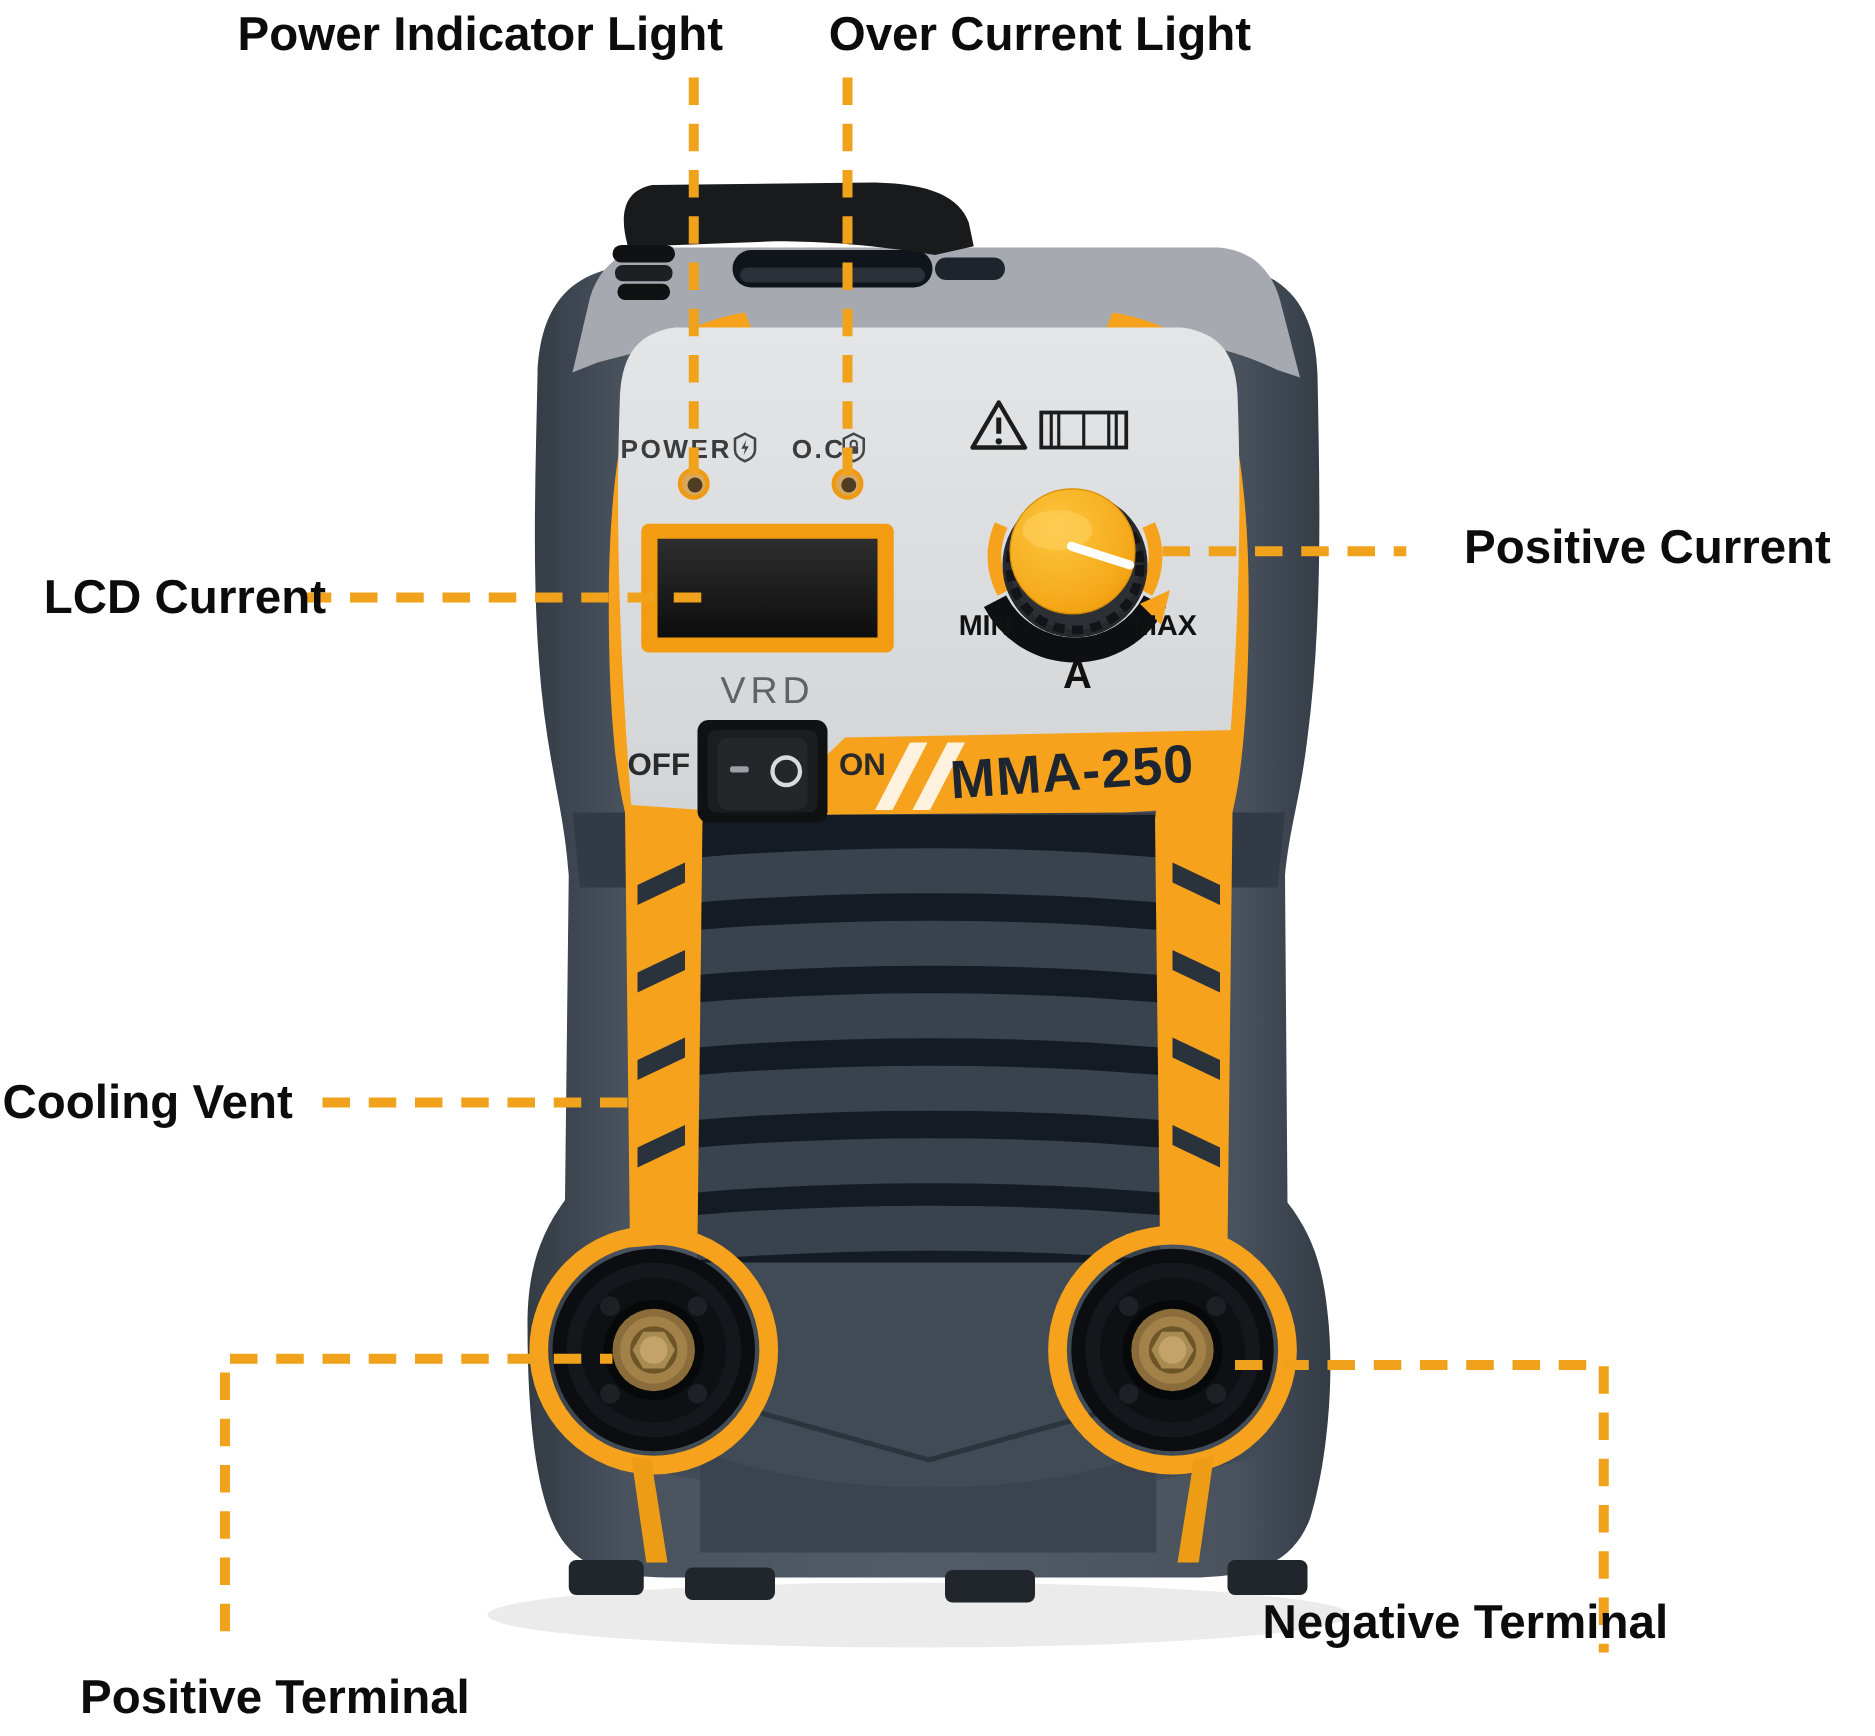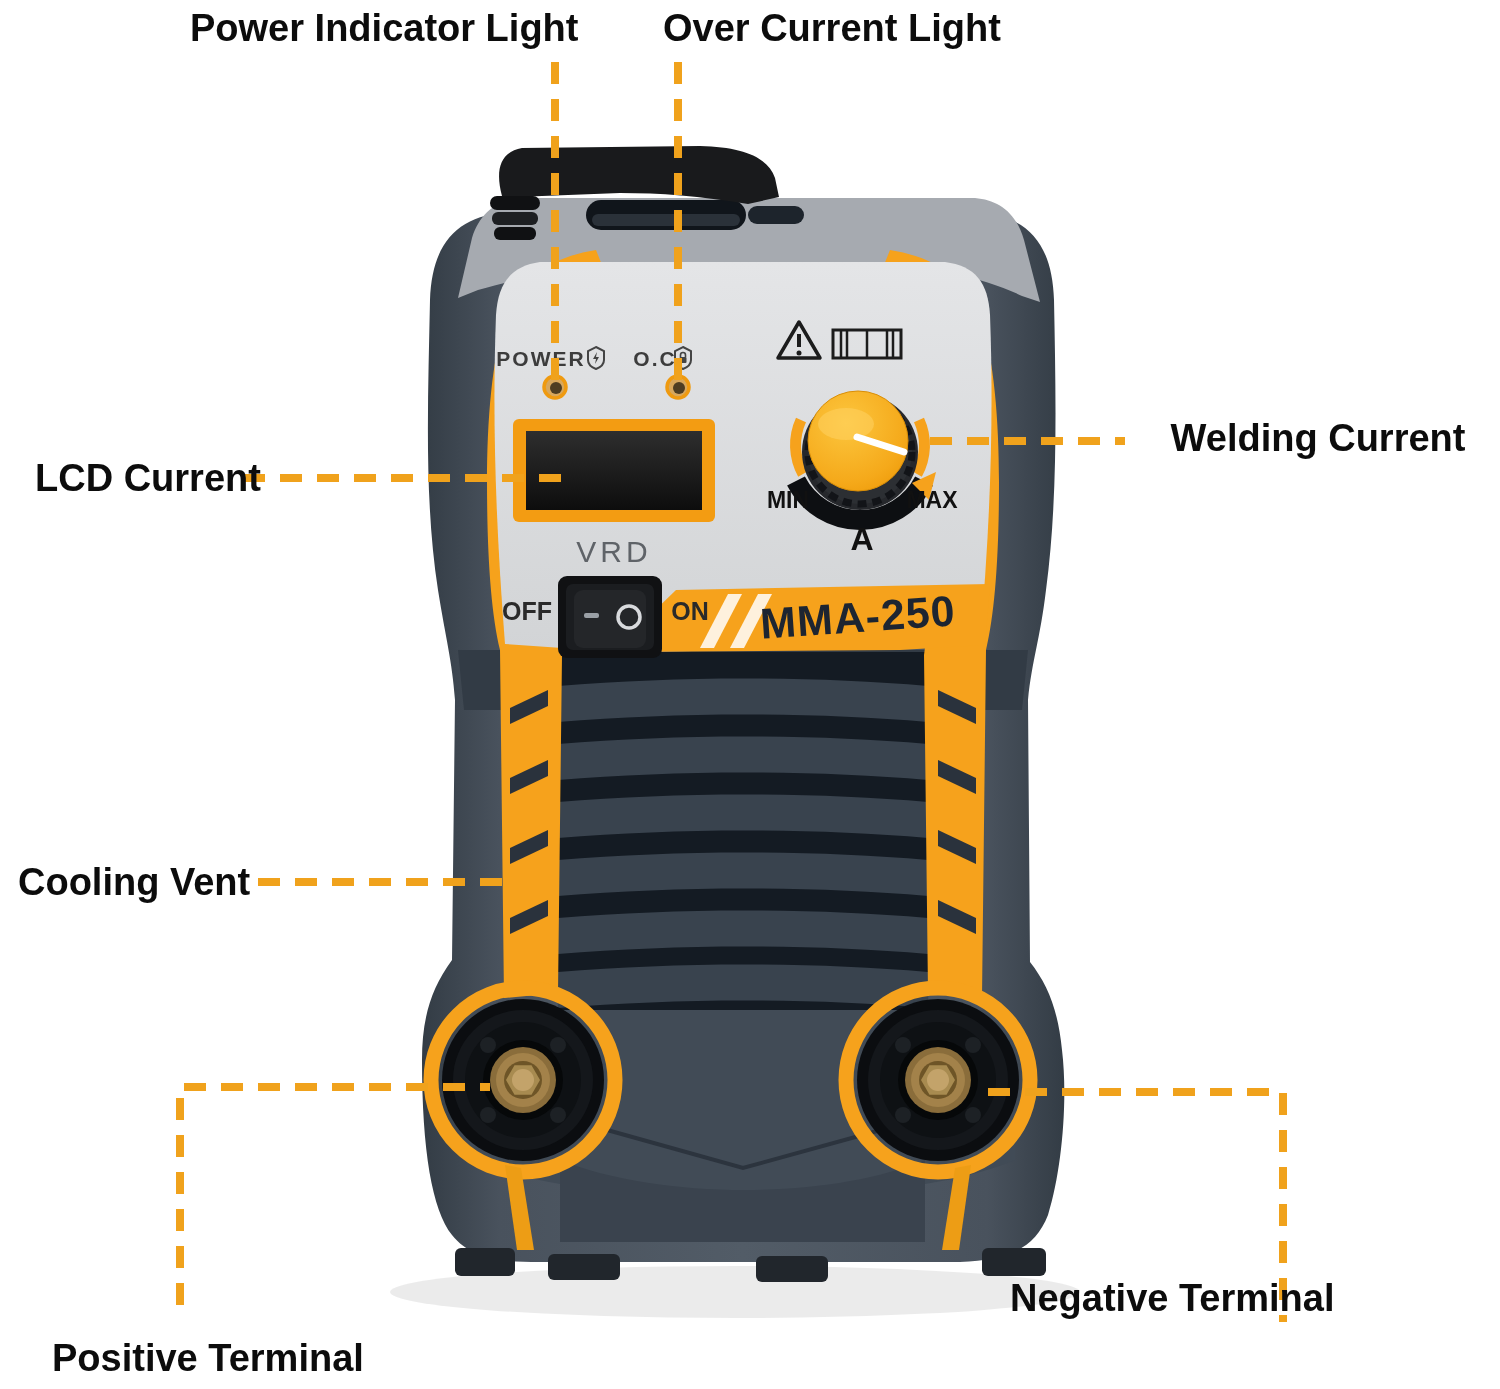--- a/index.html
+++ b/index.html
@@ -258,21 +258,21 @@
     </g>
   </svg>
 
   <div class="callout-label" style="left:663px;top:6px;">Over Current Light</div>
 
   <div class="callout-label" style="left:190px;top:6px;">Power Indicator Light</div>
 
   <div class="callout-label" style="left:35px;top:456px;">LCD Current</div>
 
   <div class="callout-label center" style="left:1132px;top:416px;width:372px;">
-    <span>Welding Current</span><br>
+    <span>Positive Current</span><br>
   </div>
 
-  <div class="callout-label" style="left:18px;top:860px;">Cooling Vent</div>
-
-  <div class="callout-label" style="left:52px;top:1336px;">Positive Terminal</div>
+  <div class="callout-label" style="left:2px;top:860px;">Cooling Vent</div>
+
+  <div class="callout-label" style="left:64px;top:1336px;">Positive Terminal</div>
 
   <div class="callout-label" style="left:1010px;top:1276px;">Negative Terminal</div>
 </div>
 
 </body></html>

